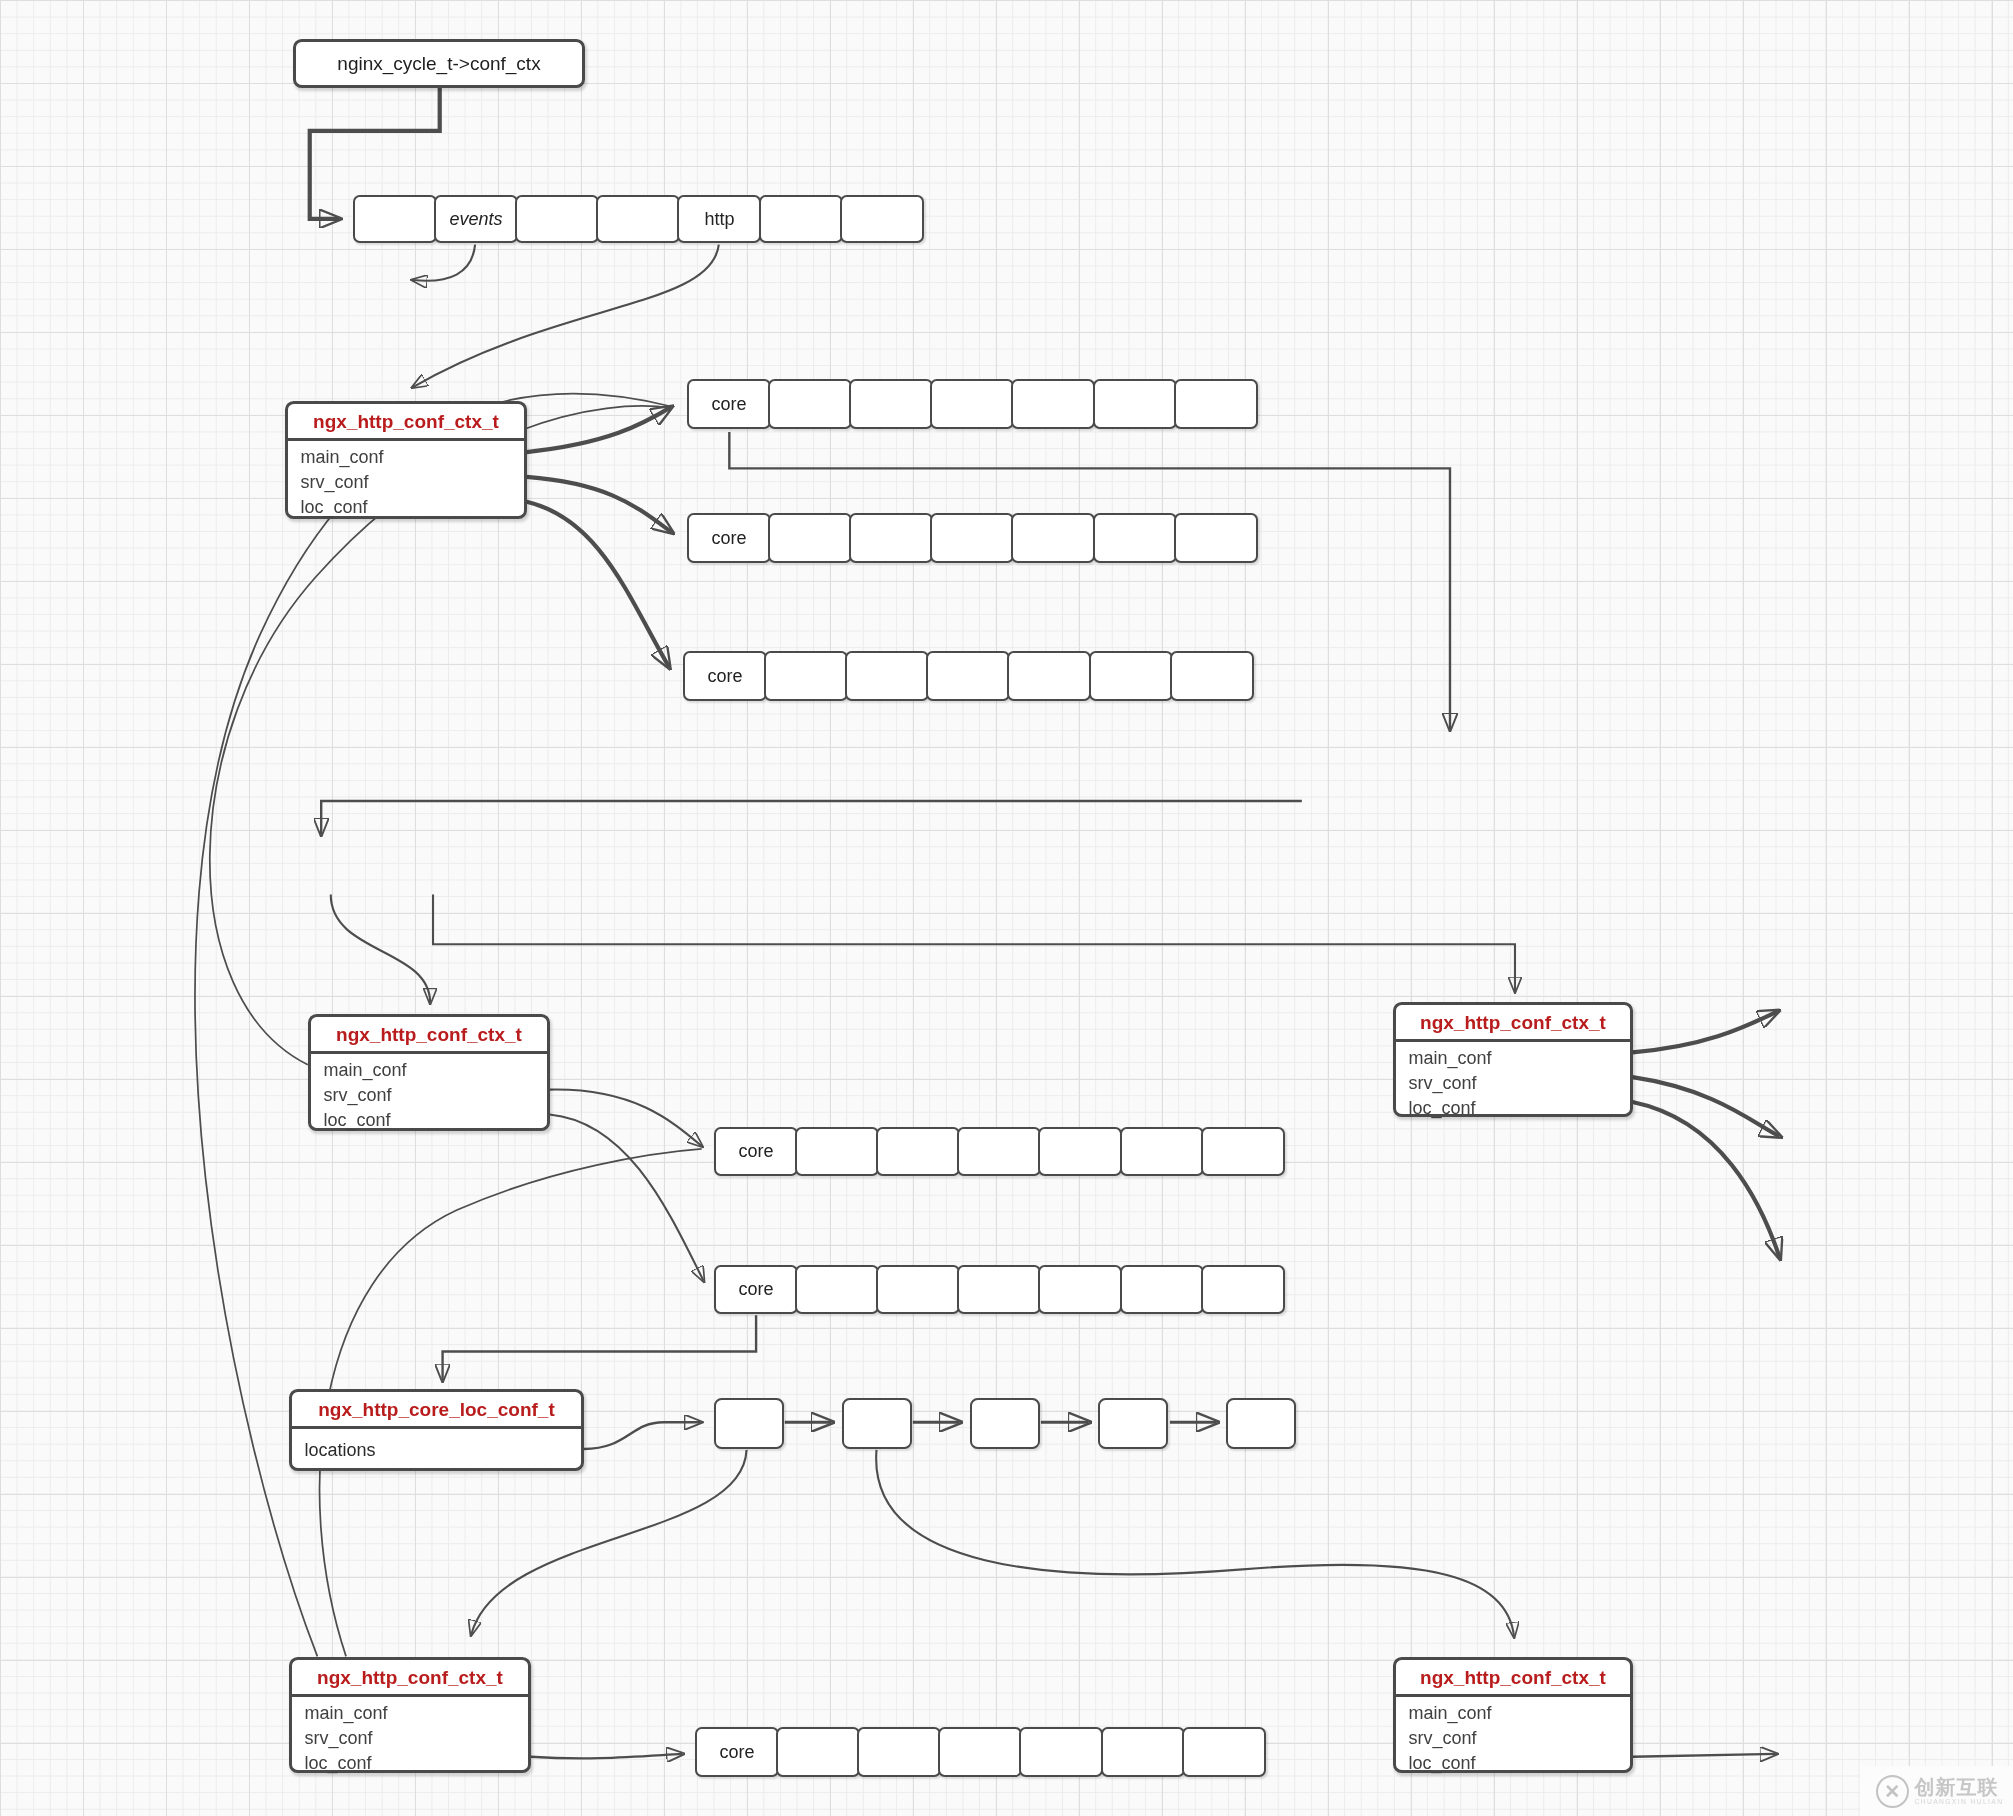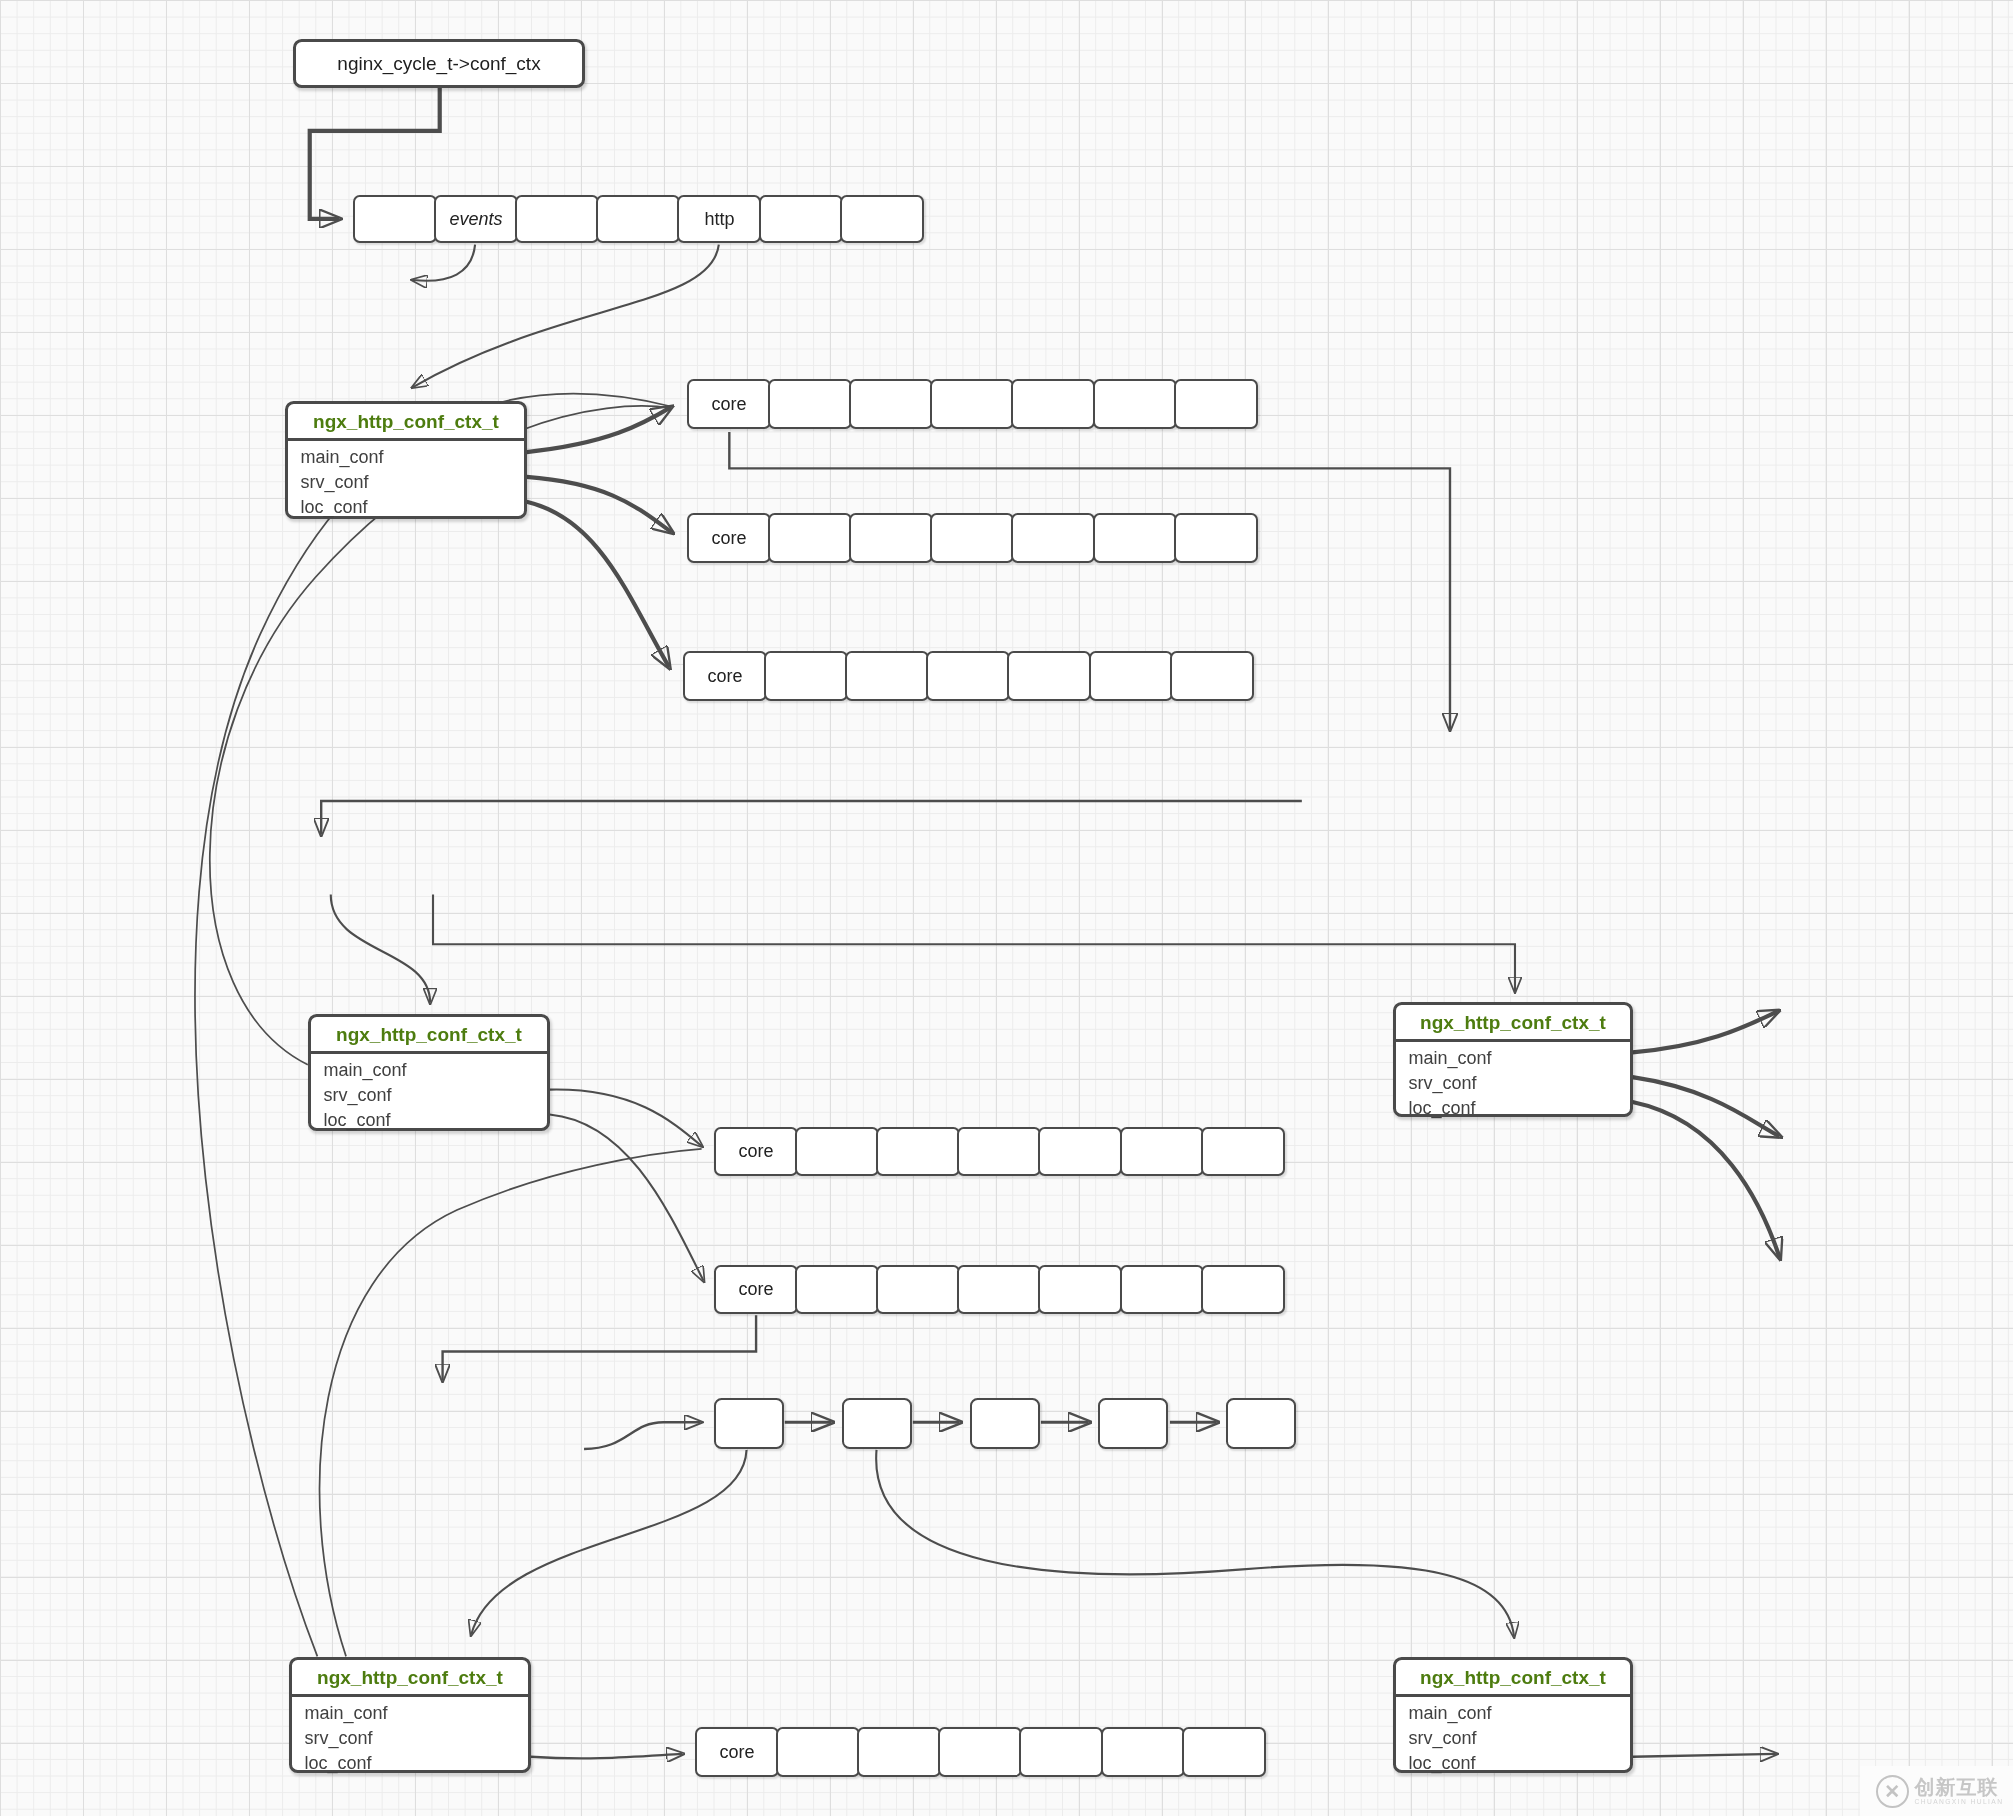--- a/index.html
+++ b/index.html
@@ -21,21 +21,21 @@
   .w3{stroke-width:3.2px;}
   .w4{stroke-width:4.4px;}
   .thin{stroke-width:1.8px;stroke:#636363;}
   
   .sbox{
     position:absolute;box-sizing:border-box;background:#fff;
     border:3.3px solid #4a4a4a;border-radius:8.6px;
     box-shadow:1.9px 2.9px 2.9px rgba(0,0,0,.16);
   }
   .sbox-title{
-    font-weight:bold;font-size:19px;text-align:center;color:#4d7c0f;
+    font-weight:bold;font-size:19px;text-align:center;color:#b91c1c;
     border-bottom:3.3px solid #4a4a4a;padding:6.7px 5.7px 5.7px 5.7px;
     white-space:nowrap;overflow:hidden;
   }
   .sbox-rows{padding:3.8px 0 0 12.4px;}
   .srow{font-size:18px;line-height:25px;color:#404040;white-space:nowrap;}
   .srow-lg{font-size:18px;line-height:35px;color:#2b2b2b;white-space:nowrap;}
   
   .tbox{
     position:absolute;box-sizing:border-box;background:#fff;
     border:3.3px solid #4a4a4a;border-radius:8.6px;
@@ -207,20 +207,26 @@
   <div class="arr" style="left:714px;top:1265px;height:49px;">
       <div class="cell" style="width: 84px;">core</div>
       <div class="cell" style="width: 84px;"></div>
       <div class="cell" style="width: 84px;"></div>
       <div class="cell" style="width: 84px;"></div>
       <div class="cell" style="width: 84px;"></div>
       <div class="cell" style="width: 84px;"></div>
       <div class="cell" style="width: 84px;"></div>
     </div>
 
+  <div class="sbox" style="left:289px;top:1389px;width:295px;height:82px;">
+    <div class="sbox-title">ngx_http_core_loc_conf_t</div>
+    <div class="sbox-rows">
+      <div class="srow-lg">locations</div>
+    </div>
+  </div>
 
   <div class="llist" style="left:714px;top:1398px;height:51px;">
       <div class="cell" style="width: 70px;"></div>
       <div class="cell" style="width: 70px;"></div>
       <div class="cell" style="width: 70px;"></div>
       <div class="cell" style="width: 70px;"></div>
       <div class="cell" style="width: 70px;"></div>
     </div>
 
   <div class="sbox" style="left:289px;top:1657px;width:242px;height:116px;">

